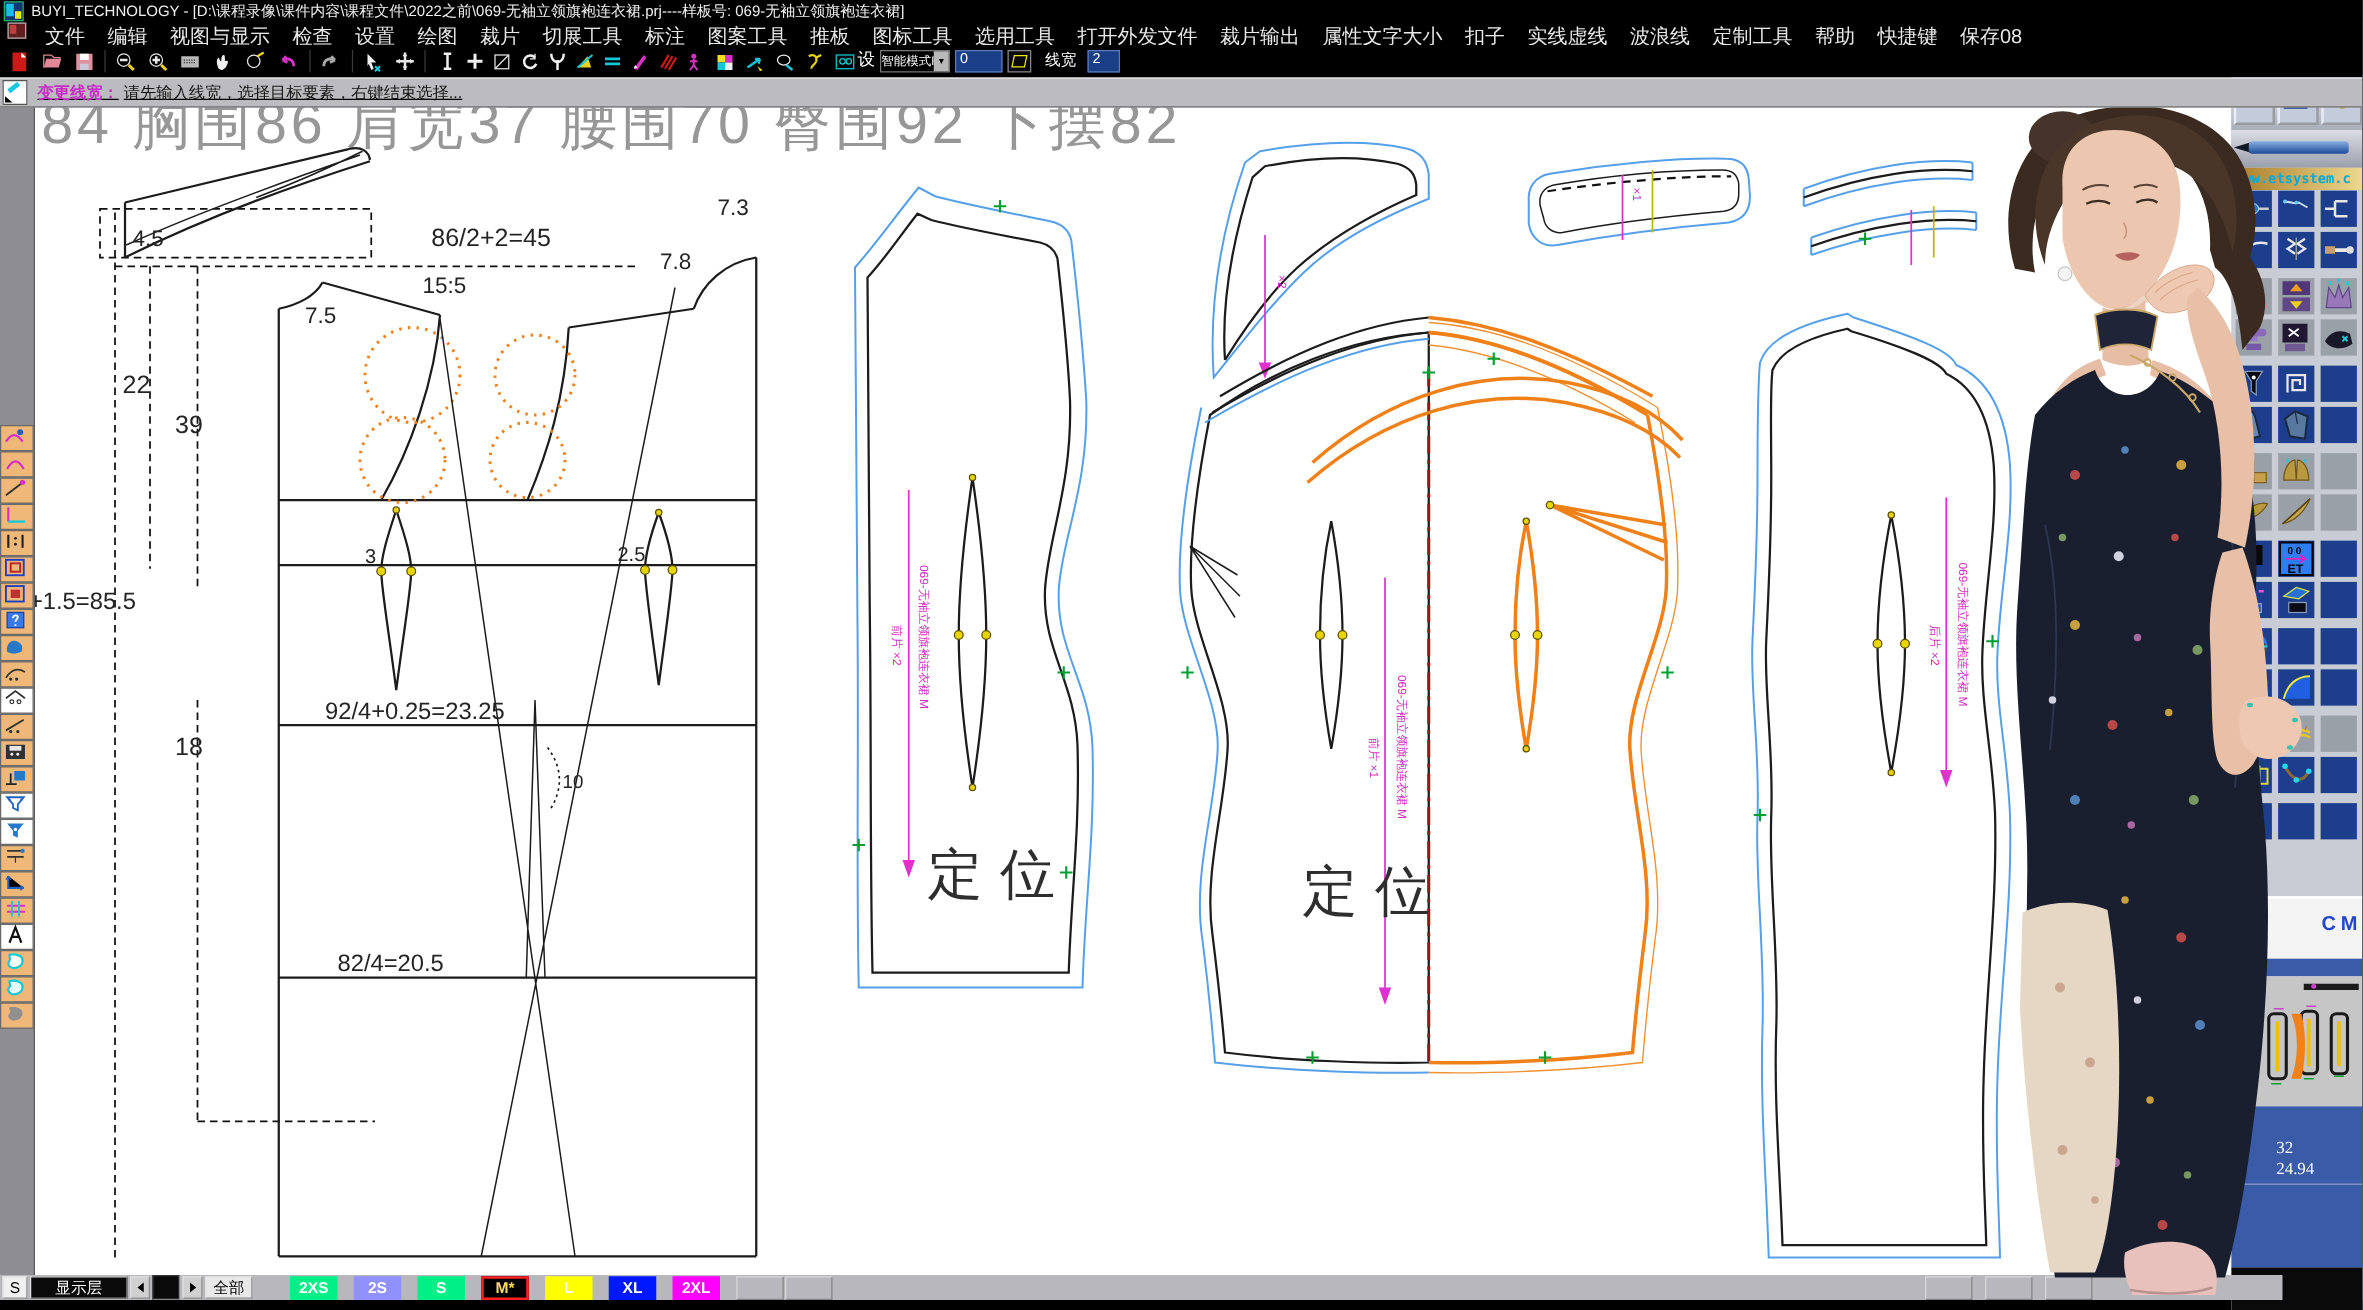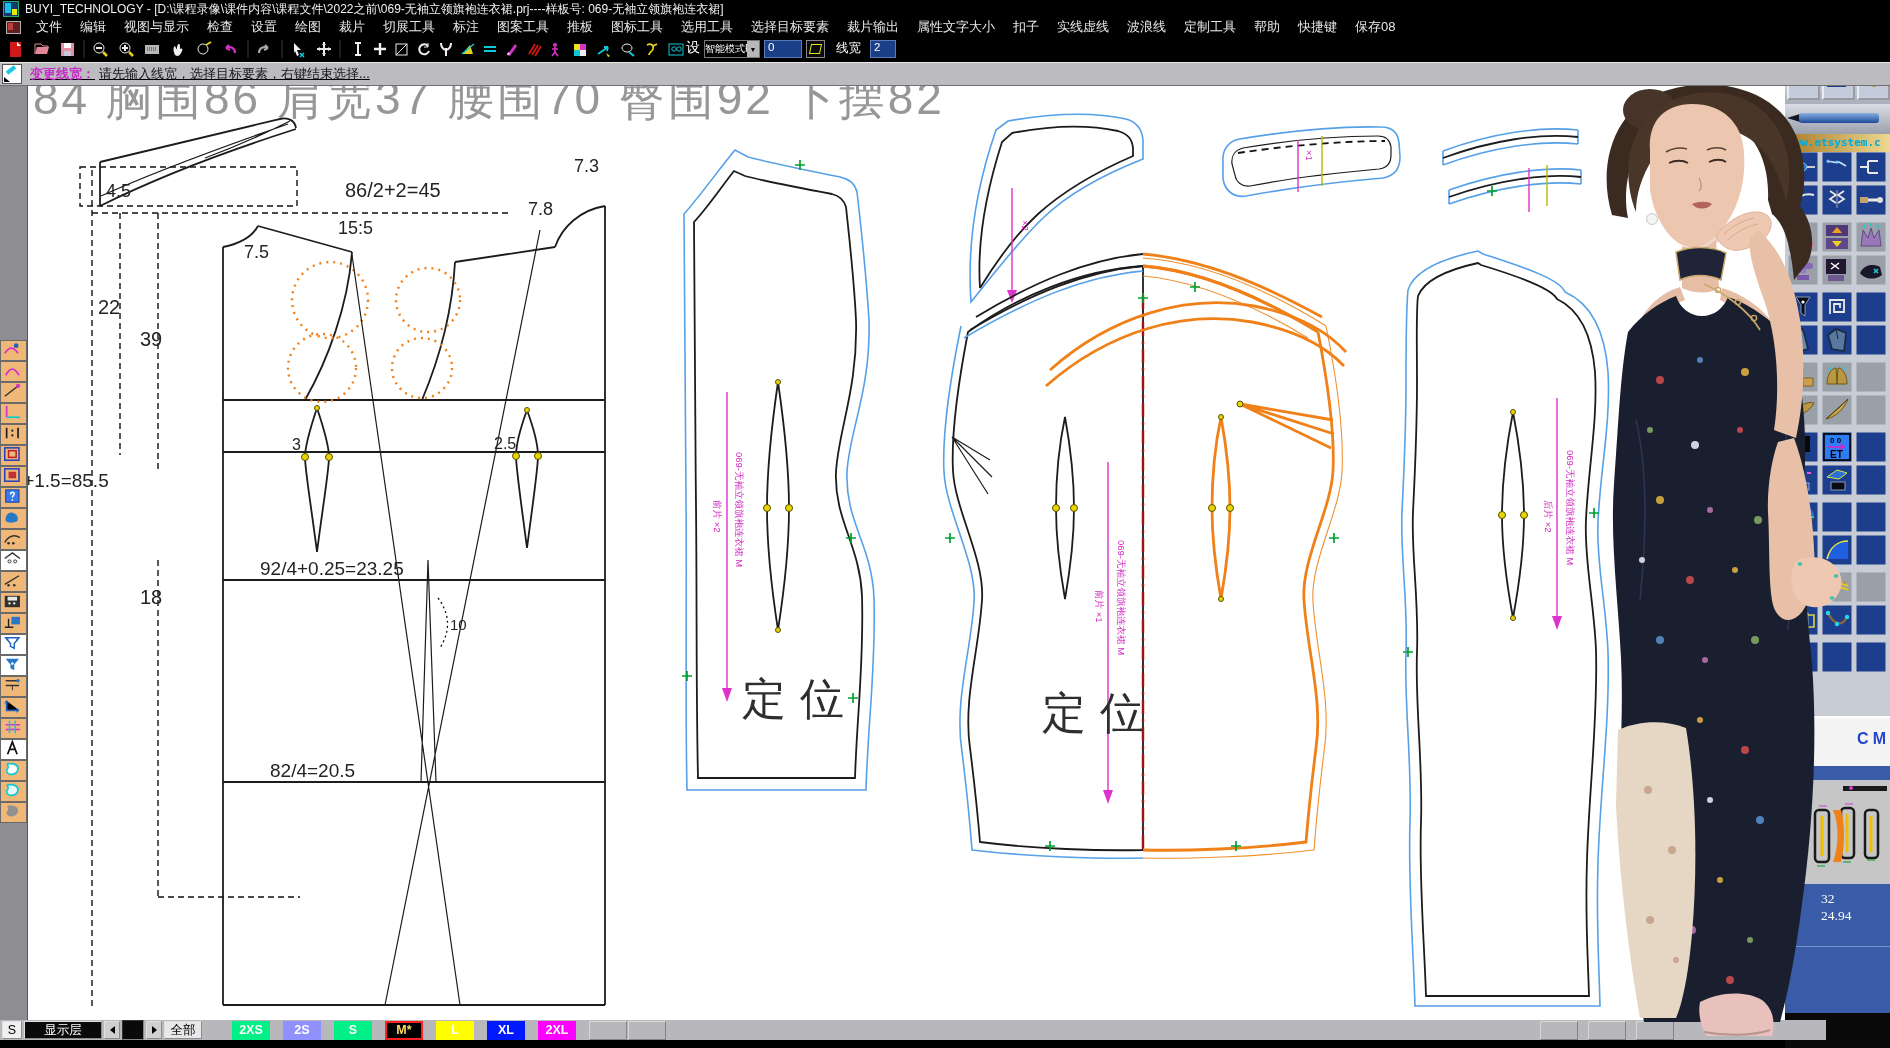--- a/index.html
+++ b/index.html
@@ -5,21 +5,21 @@
   html,body{margin:0;padding:0;background:#000;}
   #app{position:relative;width:1890px;height:1048px;overflow:hidden;background:#000;
        font-family:"Liberation Sans",sans-serif;}
   
   #titlebar{position:absolute;left:0;top:0;width:1890px;height:18px;background:#000;
     color:#f0f0f0;font-size:12px;display:flex;align-items:center;gap:6px;padding-left:3px;z-index:6;}
   #titlebar .appicon{width:14px;height:14px;position:relative;background:#103870;border:1px solid #2a6;}
   #titlebar .appicon:before{content:"";position:absolute;left:1px;top:1px;width:6px;height:10px;background:#18c0e8;}
   #titlebar .appicon:after{content:"";position:absolute;right:1px;bottom:1px;width:5px;height:6px;background:#e8e810;}
   #menubar{position:absolute;left:0;top:18px;width:1890px;height:18px;background:#000;color:#e8e8e8;
-    font-size:13px;display:flex;align-items:center;z-index:6;}
+    font-size:16px;display:flex;z-index:6;}
   #menubar .docicon{width:13px;height:11px;background:#602020;border:1px solid #b0b0b0;margin:0 6px 0 6px;position:relative;}
   #menubar .docicon:before{content:"";position:absolute;left:1px;top:1px;width:5px;height:7px;background:#c04040;}
   #menu-items{display:flex;}
   #menu-items span{padding:1px 9px;cursor:default;}
   #toolbar{position:absolute;left:0;top:36px;width:1890px;height:26px;background:#000;z-index:6;}
   #toolbar svg{position:absolute;left:0;top:0;}
   .tb-ctl{position:absolute;top:4px;height:18px;box-sizing:border-box;color:#fff;font-size:11.5px;}
   #she-btn{left:686px;top:3px;color:#fff;font-size:14px;z-index:2;}
   #mode-select{left:704px;width:56px;background:#000;border:1px solid #777;display:flex;align-items:center;}
   #mode-select span.lbl{flex:1;font-size:10px;white-space:nowrap;overflow:hidden;}
@@ -44,21 +44,21 @@
   .rp-btn{position:absolute;top:5px;width:29px;height:31px;background:#c4ccdc;border:2px outset #e8ecf4;}
   #rp-pen{height:30px;background:linear-gradient(#dcdce4,#9aa0ac);position:relative;}
   #rp-pen .body{position:absolute;left:14px;top:9px;width:80px;height:10px;background:linear-gradient(#8ab0e0,#1c4a9a);border-radius:3px;}
   #rp-pen .tip{position:absolute;left:2px;top:10px;border-right:13px solid #101828;border-top:4px solid transparent;border-bottom:4px solid transparent;}
   #rp-url{height:18px;background:linear-gradient(90deg,#a87c28,#ecd890);color:#00aadc;
      font-family:"DejaVu Sans Mono",monospace;font-size:11px;font-weight:bold;line-height:18px;white-space:nowrap;overflow:hidden;padding-left:3px;}
   #rp-cm{height:50px;background:#f4f4f4;border-top:2px solid #fff;color:#2446cc;font-weight:bold;
      font-size:16px;letter-spacing:4px;text-align:right;padding-top:12px;box-sizing:border-box;}
   #rp-bluestrip{height:14px;background:#3a5ca8;}
   #rp-preview{height:104px;background:#c6c6c6;position:relative;}
-  #rp-values{height:62px;background:#3a5ca8;color:#fff;font-size:13.5px;font-family:"Liberation Serif",serif;padding:6px 0 0 36px;box-sizing:border-box;line-height:17px;}
+  #rp-values{height:62px;background:#3a5ca8;color:#fff;font-size:13.5px;font-family:"Liberation Serif",serif;padding:24px 0 0 36px;box-sizing:border-box;line-height:17px;}
   #rp-fill{height:66px;background:#3a5ca8;border-top:1px solid #7a92c8;}
   #rp-black{height:40px;background:#0a0a0a;}
   
   #bottombar{position:absolute;left:0;top:1020px;width:1826px;height:20px;background:#b8b8bc;z-index:2;
      display:flex;align-items:center;font-size:12.5px;}
   .bb-btn{height:18px;box-sizing:border-box;display:flex;align-items:center;justify-content:center;
      border:1px outset #e0e0e0;margin-right:2px;}
   #bb-s{width:20px;background:#f0f0f0;color:#000;margin-left:2px;}
   #bb-layer{width:78px;background:#0a0a0a;color:#fff;}
   .bb-arrow{width:16px;background:#d0d0d0;position:relative;}
@@ -312,21 +312,21 @@
         <span>检查</span>
         <span>设置</span>
         <span>绘图</span>
         <span>裁片</span>
         <span>切展工具</span>
         <span>标注</span>
         <span>图案工具</span>
         <span>推板</span>
         <span>图标工具</span>
         <span>选用工具</span>
-        <span>选择目标要素</span>
+        <span>打开外发文件</span>
         <span>裁片输出</span>
         <span>属性文字大小</span>
         <span>扣子</span>
         <span>实线虚线</span>
         <span>波浪线</span>
         <span>定制工具</span>
         <span>帮助</span>
         <span>快捷键</span>
         <span>保存08</span>
       </div>

